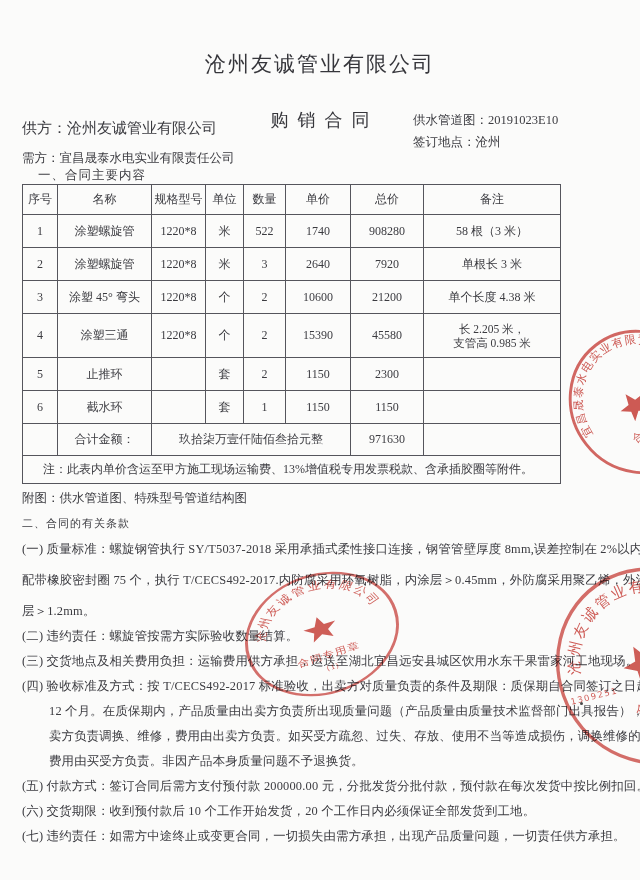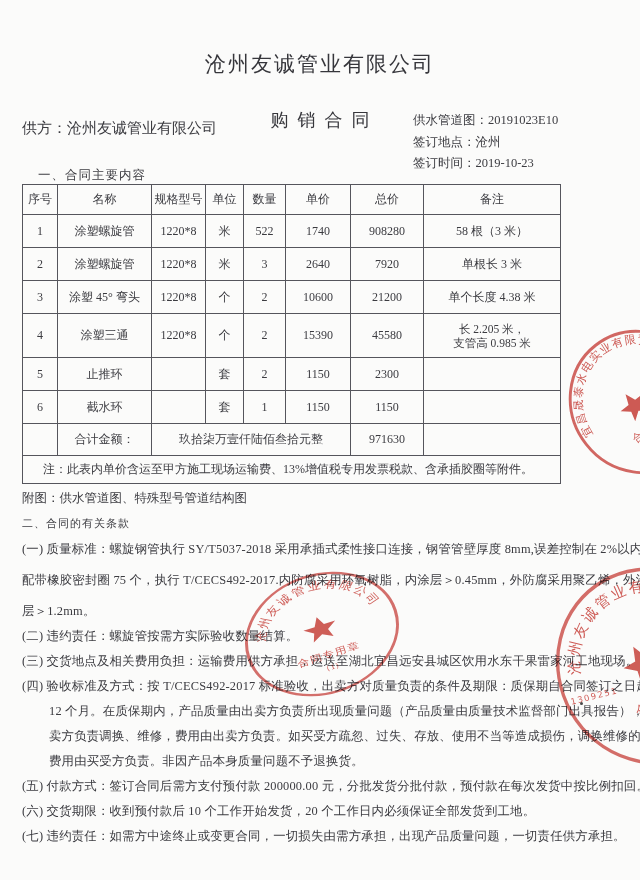--- a/index.html
+++ b/index.html
@@ -57,25 +57,25 @@
 </style>
 </head>
 <body>
 
 <div class="page">
 
   <div class="title">沧州友诚管业有限公司</div>
   <div class="subtitle">购销合同</div>
 
   <div class="party-supplier"><span>供方：</span><span>沧州友诚管业有限公司</span></div>
+  <div class="party-buyer"><span>需方：</span><span>宜昌晟泰水电实业有限责任公司</span></div>
 
   <div class="meta">
     <div><span>供水管道图：</span><span>20191023E10</span></div>
     <div><span>签订地点：</span><span>沧州</span></div>
-    <div><span>签订时间：</span><span>2019-10-23</span></div>
   </div>
 
   <div class="sec-heading1">一、合同主要内容</div>
 
   <table class="items">
     <colgroup>
       <col style="width:35px">
         <col style="width:94px">
         <col style="width:54px">
         <col style="width:38px">

